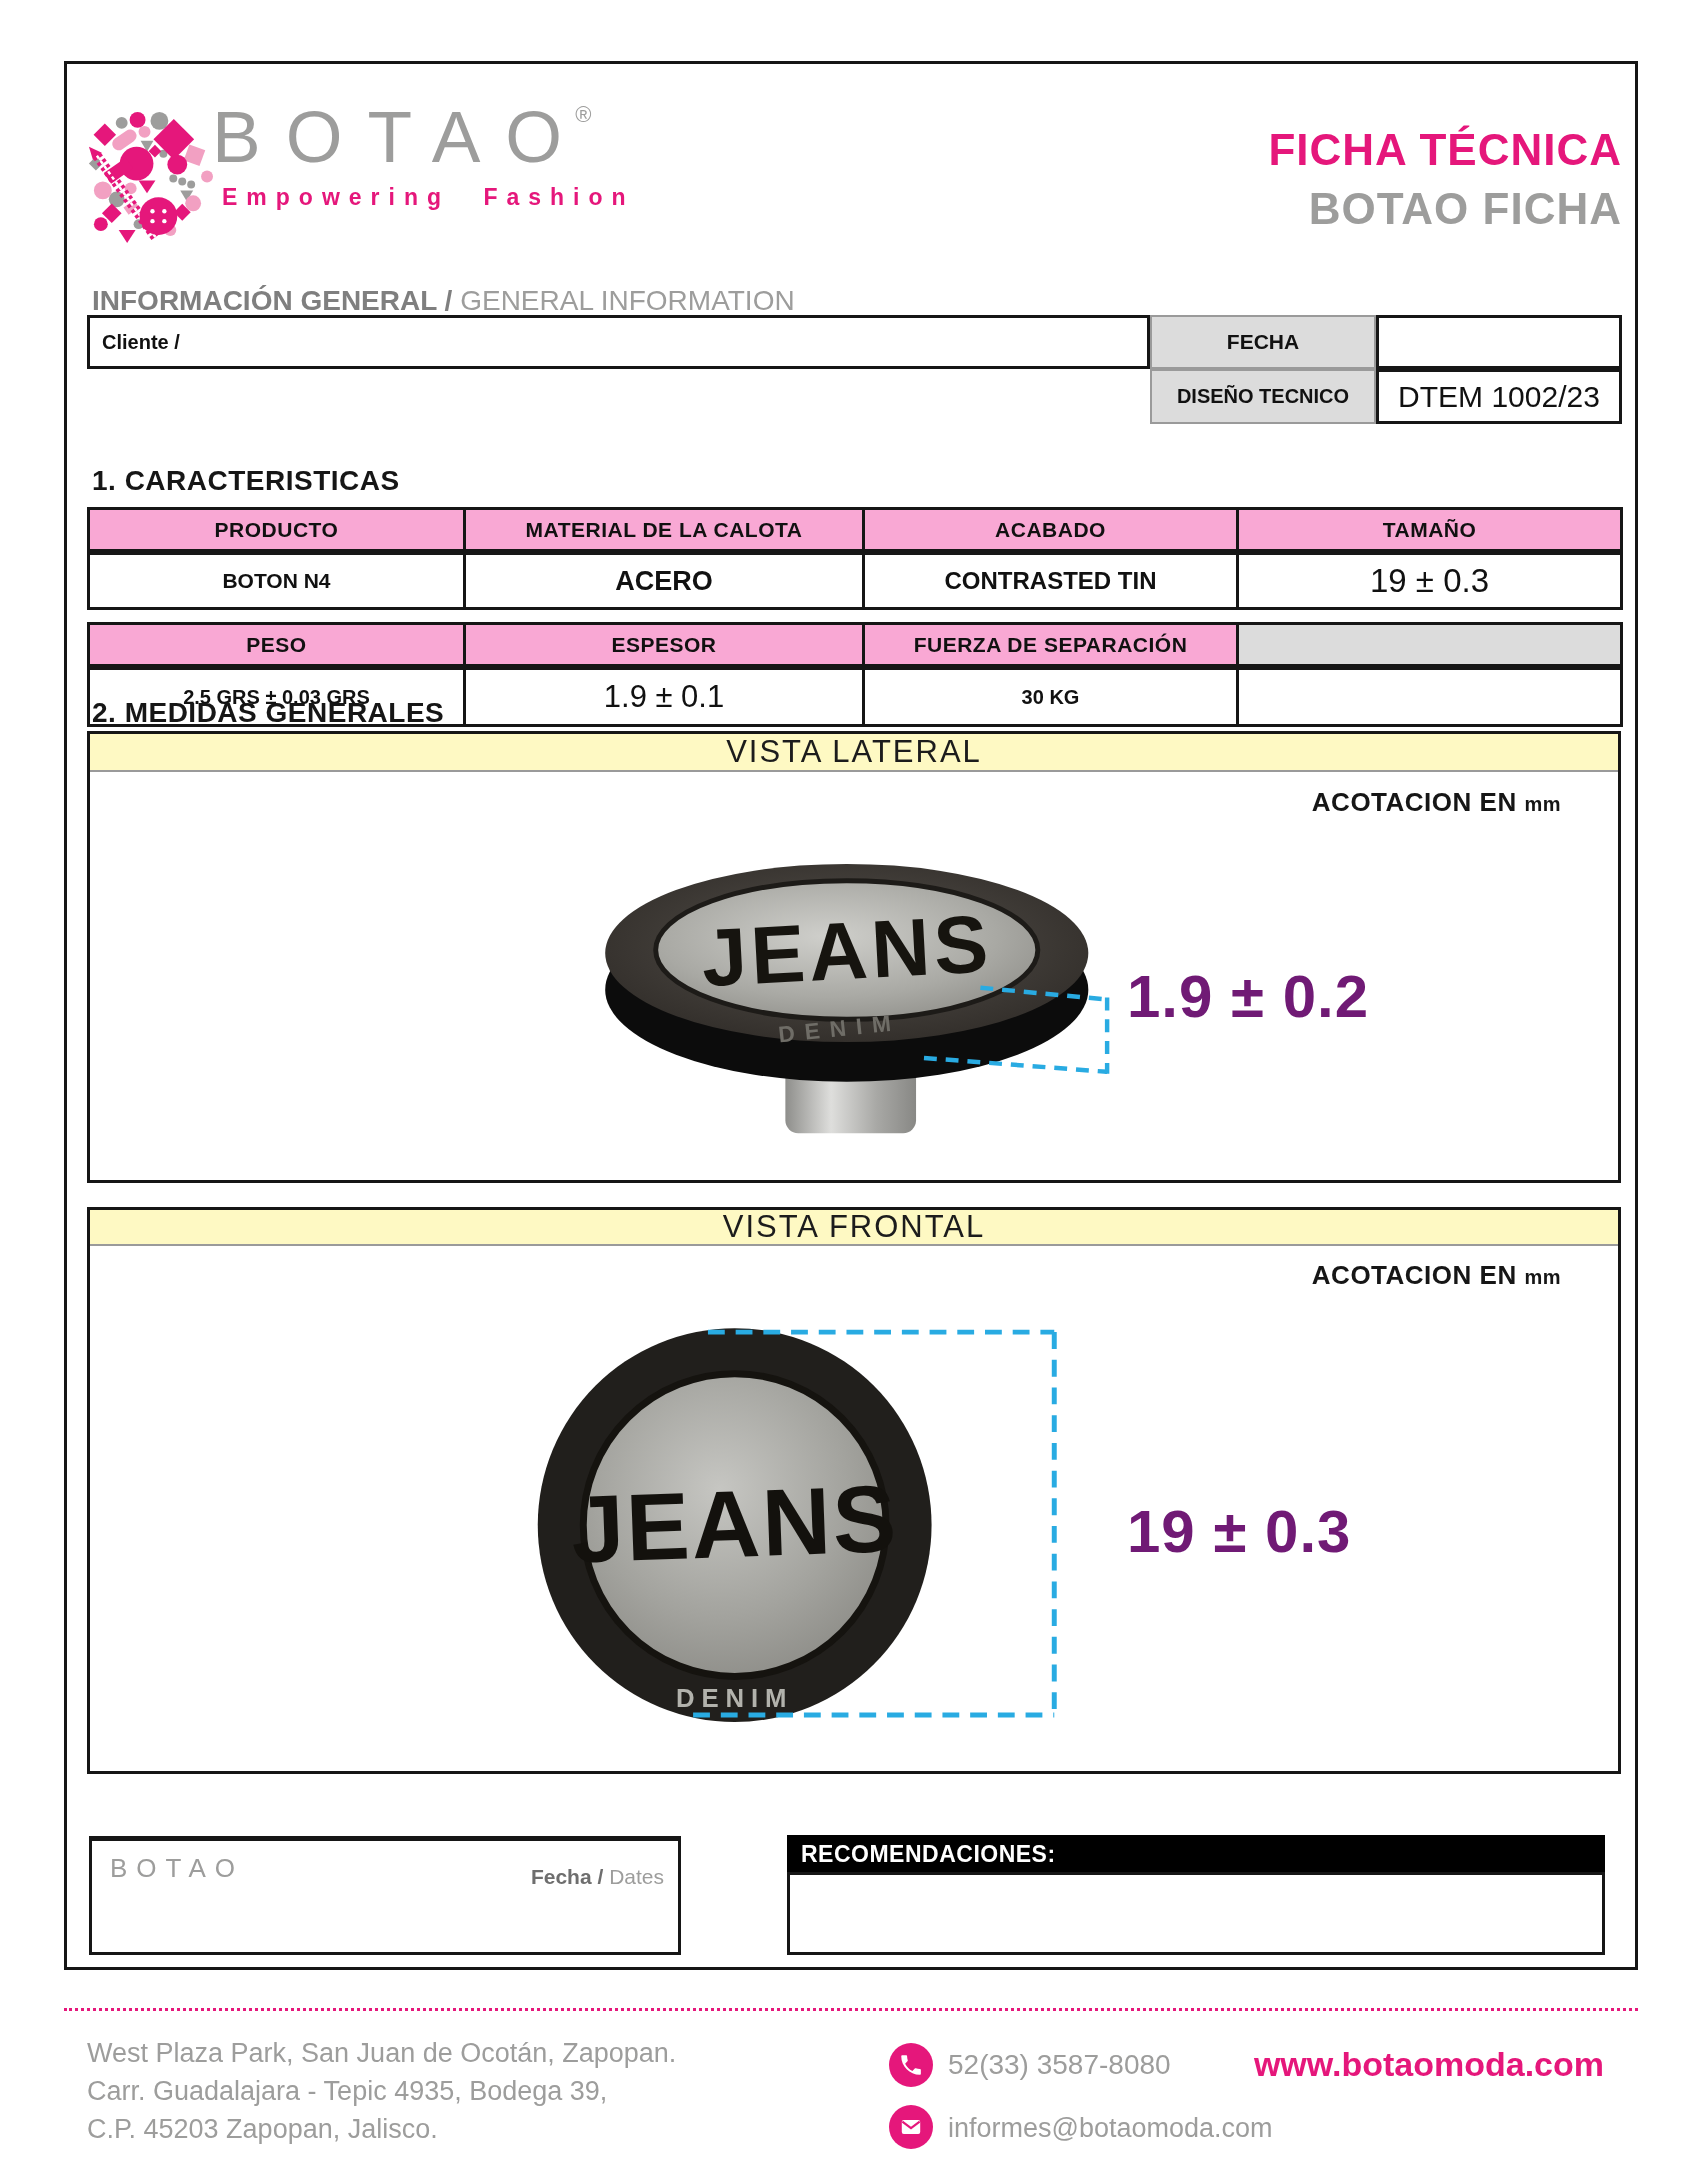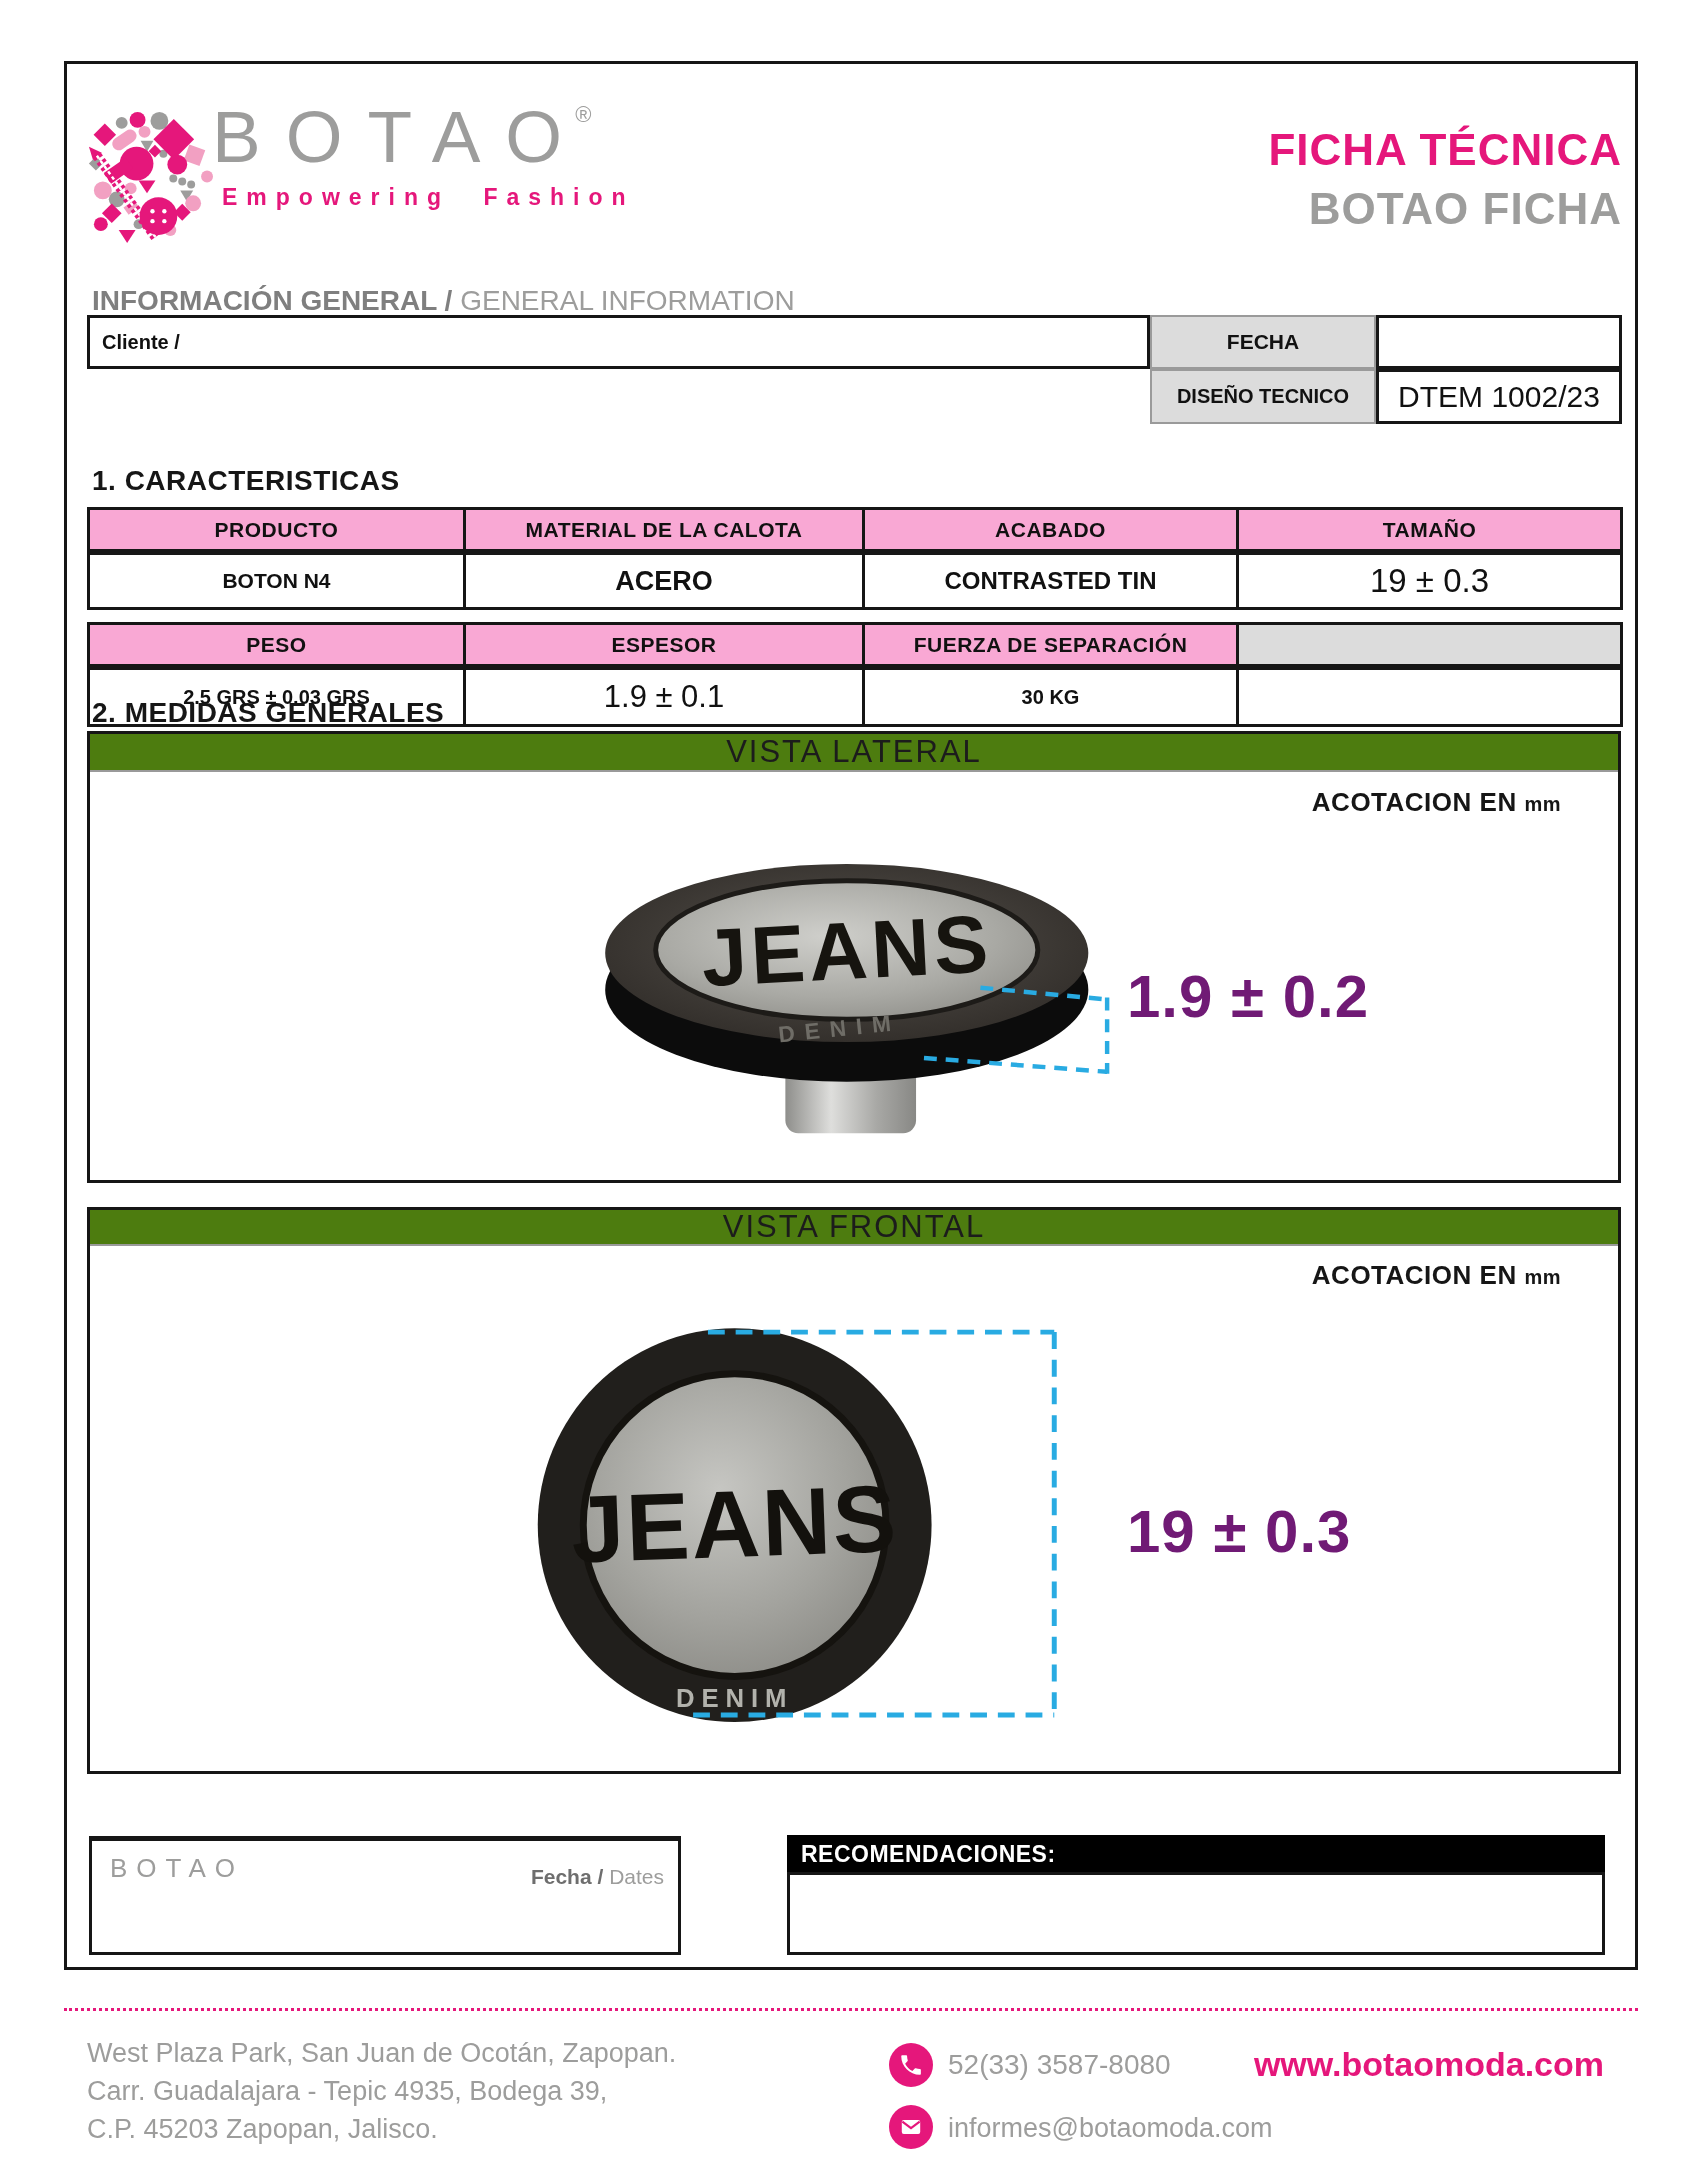--- a/index.html
+++ b/index.html
@@ -31,21 +31,21 @@
   table.chars{position:absolute;border-collapse:collapse;table-layout:fixed;}
   table.chars td{border:3px solid #161616;text-align:center;padding:0;}
   table.chars td.h{background:#f9a8d4;font-weight:700;font-size:21px;letter-spacing:0.5px;}
   table.chars td.empty-h{background:#dcdcdc;}
   table.chars td.v-bold{font-weight:700;font-size:21px;}
   table.chars td.v-big{font-weight:700;font-size:27px;}
   table.chars td.v-thin{font-weight:400;font-size:33px;}
 
   
   .mbox{border:3px solid #161616;background:#fff;}
-  .mbar{position:absolute;left:0;top:0;width:100%;height:38px;background:#4d7c0f;border-bottom:2px solid #9a9a9a;
+  .mbar{position:absolute;left:0;top:0;width:100%;height:38px;background:#fef9c3;border-bottom:2px solid #9a9a9a;
         display:flex;align-items:center;justify-content:center;font-size:31px;font-weight:400;letter-spacing:2px;color:#1c1c1c;}
   .acot{position:absolute;right:57px;font-size:26px;font-weight:700;color:#161616;letter-spacing:0.5px;}
   .acot .mm{font-size:20px;}
   .dim{position:absolute;font-size:60px;font-weight:700;color:#701a75;letter-spacing:1px;white-space:nowrap;}
 
   
   .signbox{border:3px solid #161616;border-top-width:5px;background:#fff;}
   .sign-brand{position:absolute;left:18px;top:12px;font-size:26px;letter-spacing:9px;color:#9d9d9c;}
   .sign-date{position:absolute;right:14px;top:24px;font-size:21px;color:#9d9d9c;}
   .sign-date b{color:#6e6e6e;font-weight:700;}

